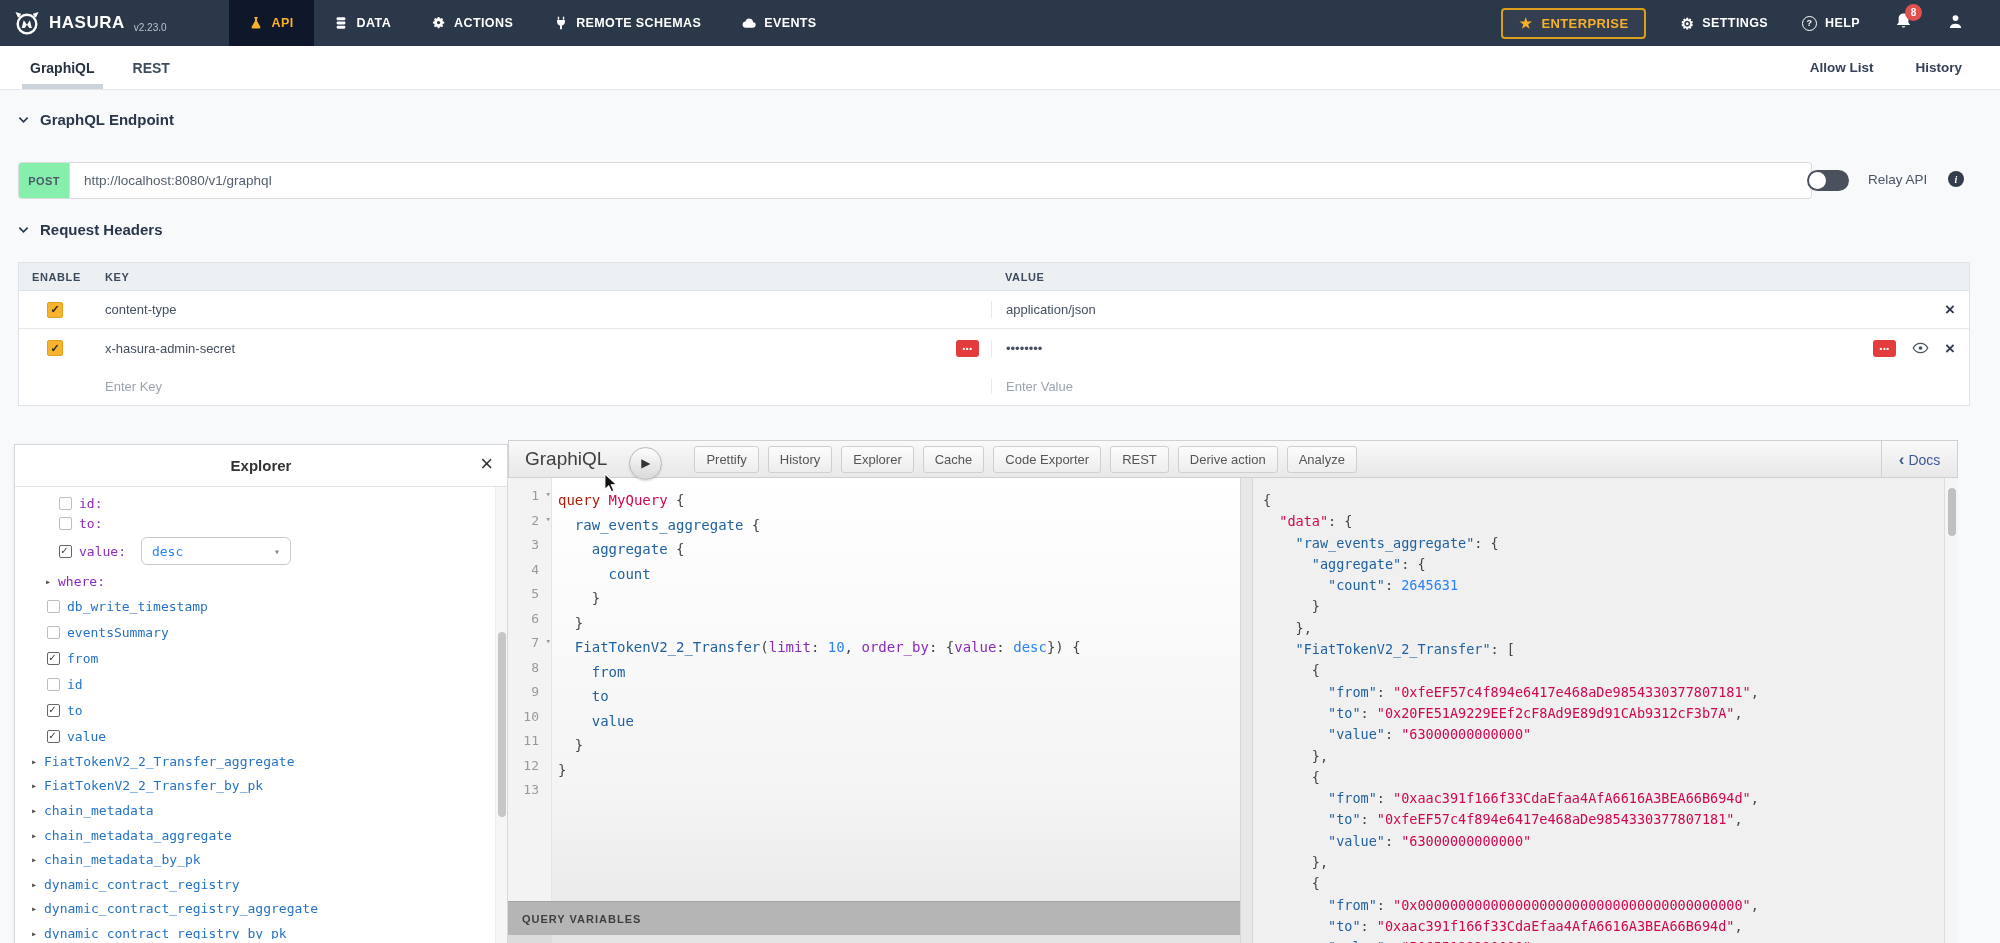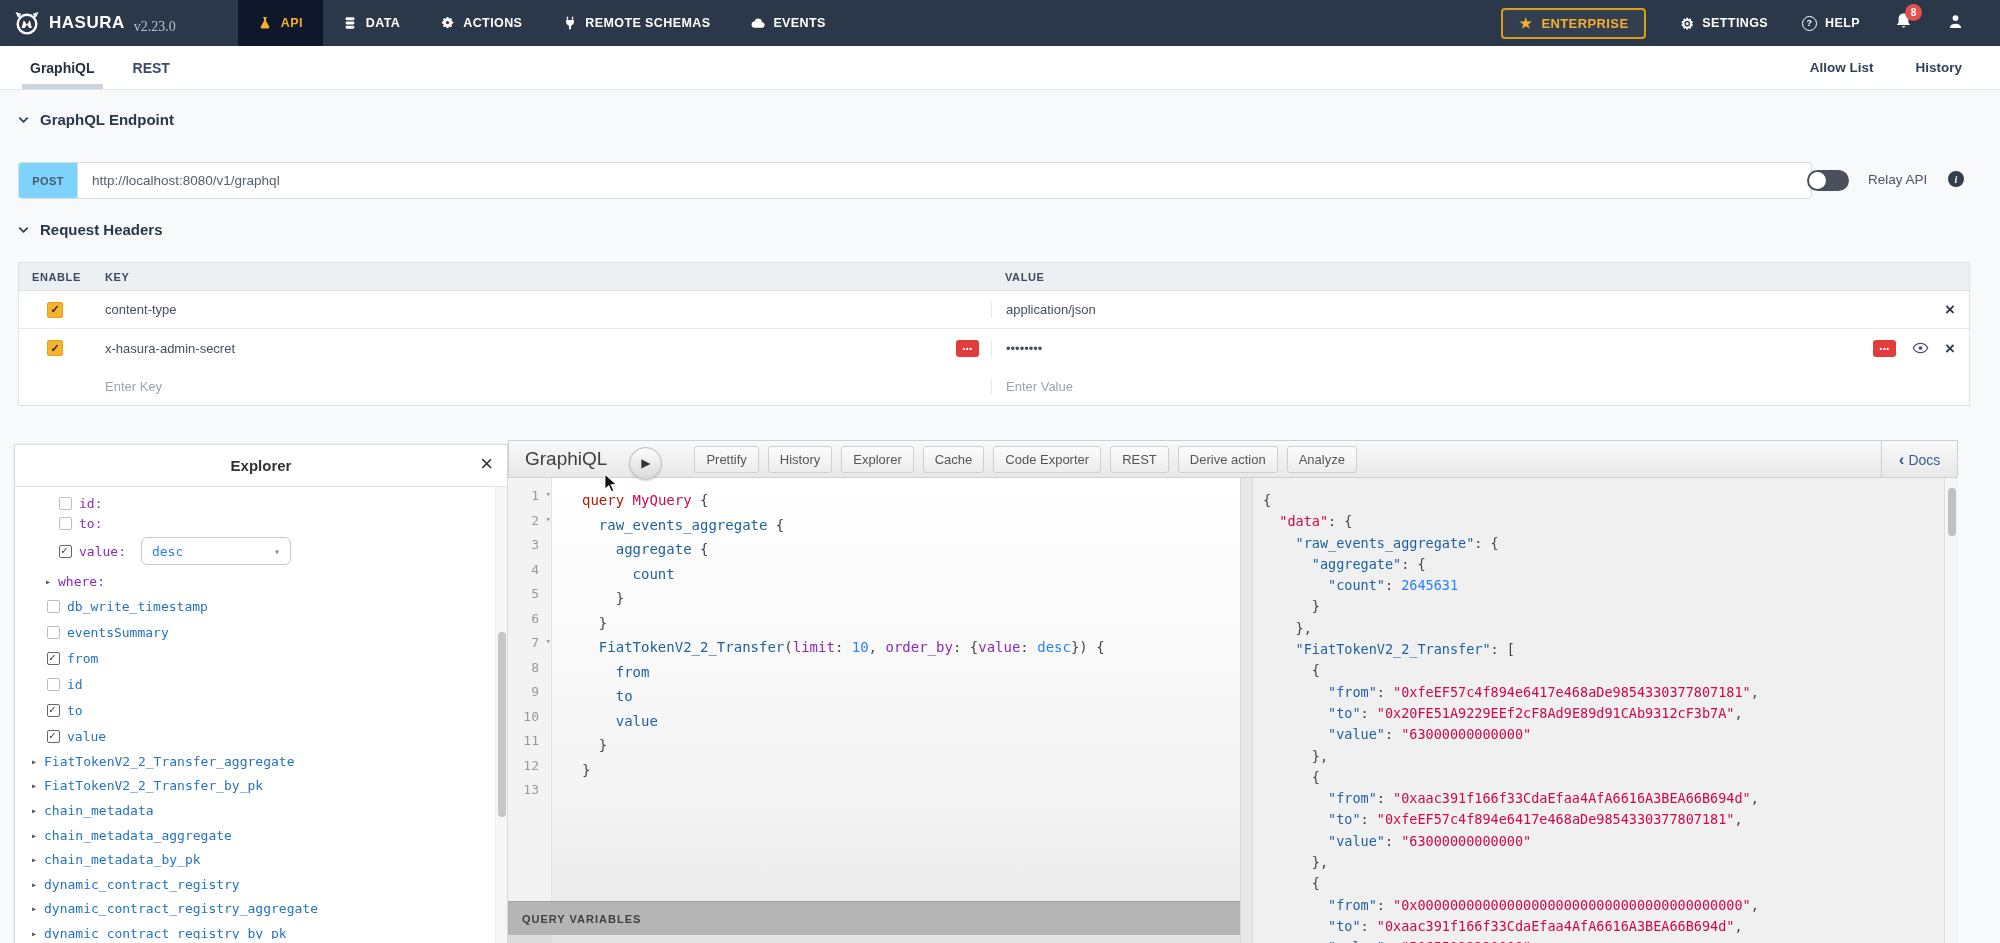--- a/index.html
+++ b/index.html
@@ -3,21 +3,21 @@
 <meta charset="utf-8">
 <style>
   * { margin:0; padding:0; box-sizing:border-box; }
   html,body { width:2000px; height:943px; }
   body { position:relative; background:#f7f9fb; font-family:"Liberation Sans", sans-serif; overflow:hidden; color:#2e3a4c; }
 
   
   .navbar { position:absolute; left:0; top:0; width:2000px; height:46px; background:#2b3849; display:flex; align-items:stretch; }
   .brand { display:flex; align-items:center; gap:9px; padding:0 18px 0 14px; }
   .brand-name { color:#fff; font-weight:bold; font-size:17px; letter-spacing:.5px; }
-  .brand-ver { color:#b9c3cf; font-size:14px; margin-top:8px;font-family:Liberation Serif, serif; }
+  .brand-ver { color:#b9c3cf; font-size:10px; margin-top:8px; }
   .nav-items { display:flex; align-items:stretch; margin-left:44px; }
   .nav-item { display:flex; align-items:center; gap:8px; padding:0 20px; color:#fff; font-size:12.5px; font-weight:bold; letter-spacing:.4px; cursor:pointer; }
   .nav-item.active { background:#0f172a; color:#f6b02c; }
   .nav-item.active svg { fill:#f6b02c; }
   .nav-item svg, .nav-right svg { fill:#fff; }
   .nav-ic { display:inline-flex; width:15px; height:15px; align-items:center; justify-content:center; }
   .nav-ic svg { width:14px; height:14px; }
   .nav-right { margin-left:auto; display:flex; align-items:center; gap:34px; padding-right:36px; }
   .ent-btn { display:flex; align-items:center; gap:9px; border:2px solid #d99e1b; border-radius:4px; background:rgba(255,255,255,0.04); color:#f6b02c; font-weight:bold; font-size:13px; letter-spacing:.4px; padding:6px 16px; cursor:pointer; }
   .star-g { color:#f6b02c; font-size:14px; line-height:1; }
@@ -39,21 +39,21 @@
   .tab-link { font-size:13.5px; font-weight:bold; color:#33415a; cursor:pointer; }
 
   
   .sec-head { position:absolute; display:flex; align-items:center; gap:11px; font-size:15px; font-weight:bold; color:#28374a; cursor:pointer; }
   .sec-head svg { stroke:#28374a; width:11px; height:8px; }
   #endpoint-head { left:18px; top:111px; }
   #headers-head { left:18px; top:221px; }
 
   
   .endpoint-row { position:absolute; left:18px; top:162px; width:1794px; height:37px; display:flex; }
-  .post-box { width:60px; border:1px solid #d8dce1; border-radius:4px 0 0 4px; background:#7dd3fc; display:flex; align-items:center; justify-content:center; font-size:11px; font-weight:bold; color:#4a5868; letter-spacing:.4px; }
+  .post-box { width:52px; border:1px solid #d8dce1; border-radius:4px 0 0 4px; background:#86efac; display:flex; align-items:center; justify-content:center; font-size:11px; font-weight:bold; color:#4a5868; letter-spacing:.4px; }
   .url-input { flex:1; border:1px solid #d8dce1; border-left:none; border-radius:0 4px 4px 0; background:#fff; padding:0 14px; font-size:13.5px; color:#54606e; font-family:"Liberation Sans", sans-serif; outline:none; }
   .toggle { position:absolute; left:1807px; top:170px; width:42px; height:21px; border-radius:11px; background:#4a515c; cursor:pointer; }
   .toggle .knob { position:absolute; left:2px; top:2px; width:17px; height:17px; border-radius:50%; background:#fff; }
   .relay-lbl { position:absolute; left:1868px; top:172px; font-size:13.5px; color:#4a5568; }
   .info-ic { position:absolute; left:1948px; top:171px; width:16px; height:16px; border-radius:50%; background:#333d4c; color:#fff; font-size:10px; font-weight:bold; display:flex; align-items:center; justify-content:center; font-family:"Liberation Serif", serif; font-style:italic; cursor:pointer; }
 
   
   .headers-table { position:absolute; left:18px; top:262px; width:1952px; background:#fff; border:1px solid #dfe3e8; }
   .ht-head { display:flex; height:28px; background:#edf0f2; border-bottom:1px solid #dfe3e8; align-items:center; font-size:11px; font-weight:bold; color:#3c4a60; letter-spacing:.6px; }
   .ht-row { display:flex; height:38px; align-items:center; border-bottom:1px solid #e6e9ec; font-size:13px; color:#44505f; }
@@ -106,21 +106,21 @@
   .gq-btns { display:flex; gap:9px; margin-left:32px; }
   .gq-btn { font-family:"Liberation Sans", sans-serif; font-size:13px; color:#555; background:linear-gradient(#fcfcfc,#ededed); border:1px solid #cfcfcf; border-radius:3px; padding:5px 11px; cursor:pointer; }
   .docs-seg { position:absolute; right:0; top:0; width:76px; height:37px; border-left:1px solid #d0d0d0; display:flex; align-items:center; justify-content:center; gap:4px; color:#3b5998; font-size:14px; cursor:pointer; }
   .docs-chev { font-size:17px; font-weight:bold; }
 
   
   .editor { position:absolute; left:494px; top:38px; width:732px; height:423px; background:linear-gradient(180deg,#ffffff 0%,#f4f4f4 75%,#ebebeb 100%); overflow:hidden; display:flex; }
   .gutter { width:44px; background:#f3f3f3; border-right:1px solid #e4e4e4; padding-top:10px; }
   .g-line { height:24.5px; position:relative; font-family:"DejaVu Sans Mono", monospace; font-size:13px; color:#999; text-align:right; padding-right:12px; }
   .g-fold { position:absolute; right:0px; top:1px; font-size:9px; color:#999; cursor:pointer; }
-  .code { flex:1; padding-top:10px; padding-left:6px;margin-left:24px; }
+  .code { flex:1; padding-top:10px; padding-left:6px; }
   .c-line { height:24.5px; white-space:pre; font-family:"DejaVu Sans Mono", monospace; font-size:14px; line-height:24.5px; }
   .tk-kw{color:#b11a04;} .tk-def{color:#d2054e;} .tk-prop{color:#1f61a0;} .tk-attr{color:#8b2bb9;} .tk-num{color:#2882f9;} .tk-p{color:#454545;} .tk-key{color:#1f61a0;} .tk-keyr{color:#d2054e;} .tk-str{color:#d2054e;}
 
   
   .qvars-bar { position:absolute; left:494px; top:461px; width:732px; height:34px; background:#b5b5b5; border-top:1px solid #a3a3a3; display:flex; align-items:center; padding-left:14px; font-size:11px; font-weight:bold; letter-spacing:1px; color:#3f3f3f; cursor:pointer; }
   .qvars-area { position:absolute; left:494px; top:495px; width:732px; height:12px; background:#e4e4e4; }
   .qvars-area .qg { position:absolute; left:0; top:0; width:44px; height:12px; background:#dcdcdc; }
 
   
   .divider { position:absolute; left:1226px; top:38px; width:13px; height:469px; background:#e7e7e7; border-left:1px solid #d6d6d6; border-right:1px solid #d6d6d6; cursor:col-resize; }

